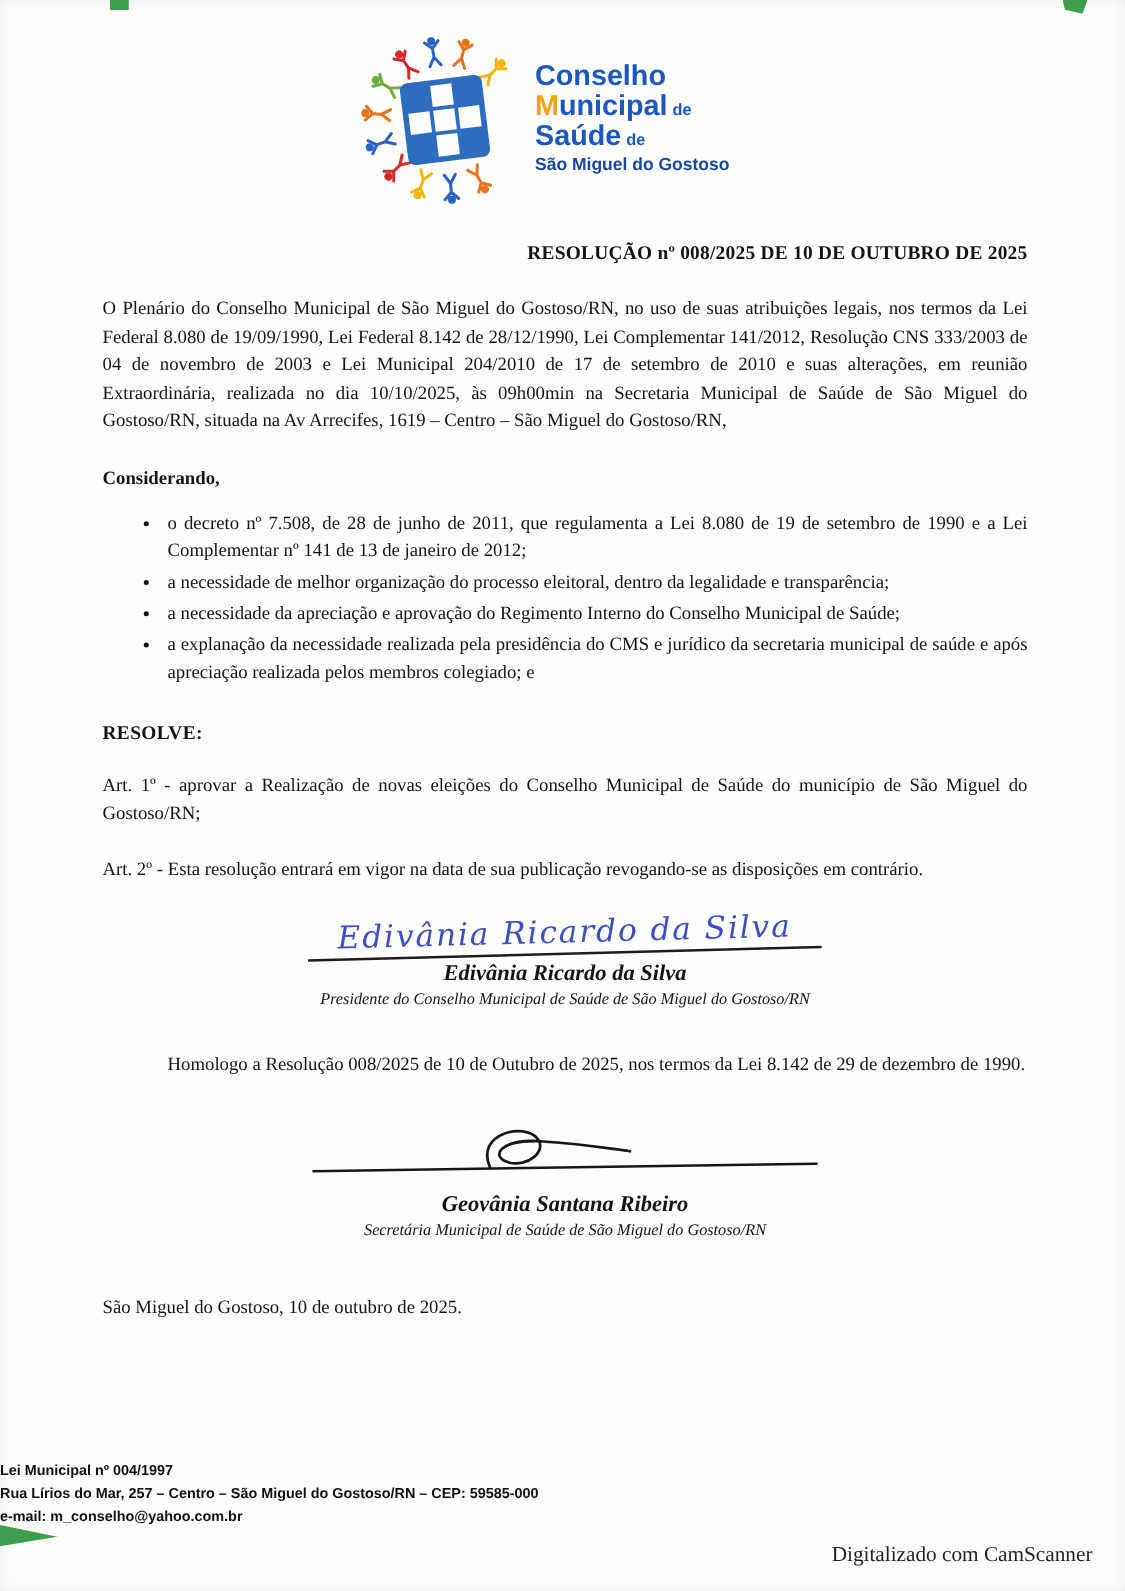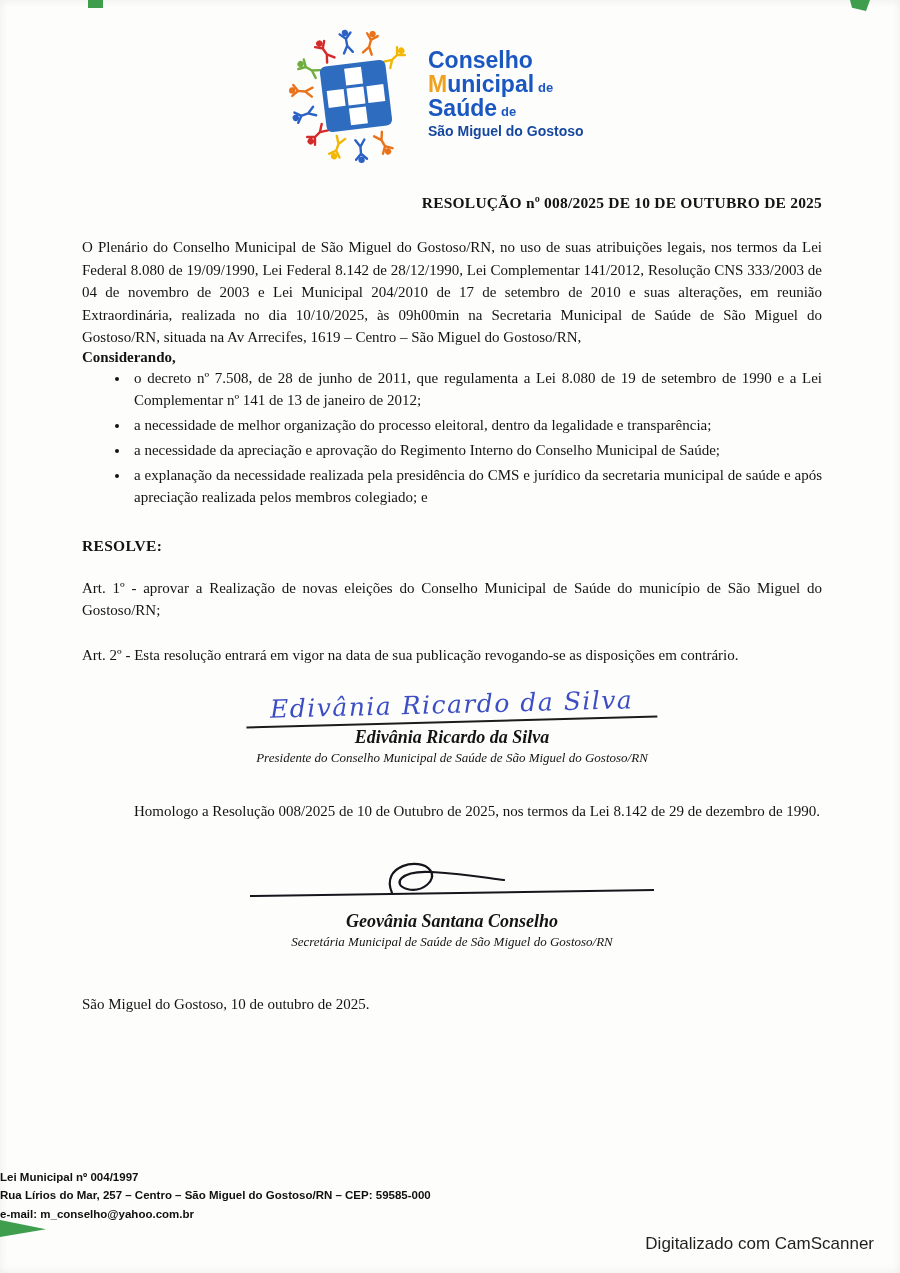--- a/index.html
+++ b/index.html
@@ -2,35 +2,35 @@
 <html><head>
 <meta charset="utf-8">
 <style>
   html,body{margin:0;padding:0;background:#ffffff;}
   #page{position:relative;width:900px;height:1273px;background:#fdfdfc;font-family:"Liberation Serif",serif;color:#141414;overflow:hidden;box-shadow:inset 0 0 10px rgba(0,0,0,.07);}
   .content{position:absolute;left:82px;right:78px;top:12px;}
   .logo-wrap{display:flex;justify-content:center;margin-top:8px;}
   .doc-title{text-align:right;font-weight:bold;font-size:15.5px;margin-top:24px;letter-spacing:.2px;}
   .ementa{width:355px;margin:18px 0 0 auto;text-align:justify;font-size:15px;line-height:1.5;}
   .preamble{margin:24px 0 0 0;text-align:justify;font-size:15px;line-height:1.5;}
-  .considering-label{font-weight:bold;font-size:15px;}
-  ul.considering{margin:1px 0 0 0;padding-left:48px;}
+  .considering-label{margin-top:26px;font-weight:bold;font-size:15px;}
+  ul.considering{margin:16px 0 0 0;padding-left:48px;}
   ul.considering li{font-size:15px;line-height:1.48;text-align:justify;margin-bottom:3px;padding-left:4px;}
   .resolve-label{margin-top:28px;font-weight:bold;font-size:15.5px;letter-spacing:.3px;}
   .article{margin:22px 0 0 0;text-align:justify;font-size:15px;line-height:1.5;}
   .sig-block{margin-top:24px;text-align:center;}
   .handwriting{display:inline-block;font-family:"DejaVu Serif",serif;font-style:italic;font-size:25px;color:#3d4ec4;letter-spacing:1.5px;transform:rotate(-1.5deg);padding:0 24px 2px 24px;border-bottom:2px solid #1c1c1c;}
   .sig-name{font-weight:bold;font-style:italic;font-size:18px;margin-top:4px;}
   .sig-role{font-style:italic;font-size:13px;margin-top:2px;}
   .homolog{margin:34px 0 0 0;text-indent:52px;text-align:justify;font-size:15px;line-height:1.55;}
   .sig2{margin-top:34px;}
   .scribble-wrap{display:inline-block;line-height:0;}
   .place-date{margin-top:46px;font-size:15px;}
   .footer{position:absolute;left:0;right:0;top:1168px;text-align:left;font-family:"Liberation Sans",sans-serif;font-weight:bold;font-size:11.5px;line-height:1.6;color:#101010;}
-  .camscanner{position:absolute;right:26px;top:1234px;font-family:Liberation Sans, sans-serif;font-size:17px;color:#1f1f1f;text-align:right;}
+  .camscanner{position:absolute;right:26px;top:1234px;font-family:Liberation Serif, serif;font-size:17px;color:#1f1f1f;text-align:right;}
   .artifact{position:absolute;}
   .art-tl{left:88px;top:0;width:15px;height:8px;background:#3f9d4e;}
   .art-tr{right:30px;top:0;width:20px;height:11px;background:#3f9d4e;clip-path:polygon(0 0,100% 0,80% 100%,10% 70%);}
   .art-bl{left:0;top:1220px;width:46px;height:17px;background:#3f9d4e;clip-path:polygon(0 0,100% 55%,0 100%);}
 </style>
 </head>
 <body>
 
 <div id="page">
 
@@ -115,21 +115,21 @@
 
     <p class="homolog">Homologo a Resolução 008/2025 de 10 de Outubro de 2025, nos termos da Lei 8.142 de 29 de dezembro de 1990.</p>
 
     <div class="sig-block sig2">
       <span class="scribble-wrap">
         <svg width="420" height="46" viewBox="0 0 420 46">
           <path d="M150,36 C138,8 178,0 188,13 C196,23 180,36 165,32 C150,28 157,13 190,15 C225,17 245,21 262,23" fill="none" stroke="#15151c" stroke-width="2.2" stroke-linecap="round"></path>
           <path d="M8,39 L412,33" fill="none" stroke="#15151c" stroke-width="2"></path>
         </svg>
       </span>
-      <div class="sig-name">Geovânia Santana Conselho</div>
+      <div class="sig-name">Geovânia Santana Ribeiro</div>
       <div class="sig-role">Secretária Municipal de Saúde de São Miguel do Gostoso/RN</div>
     </div>
 
     <div class="place-date">São Miguel do Gostoso, 10 de outubro de 2025.</div>
   </div>
 
   <div class="footer">
     <div>Lei Municipal nº 004/1997</div>
     <div>Rua Lírios do Mar, 257 – Centro – São Miguel do Gostoso/RN – CEP: 59585-000</div>
     <div>e-mail: m_conselho@yahoo.com.br</div>

